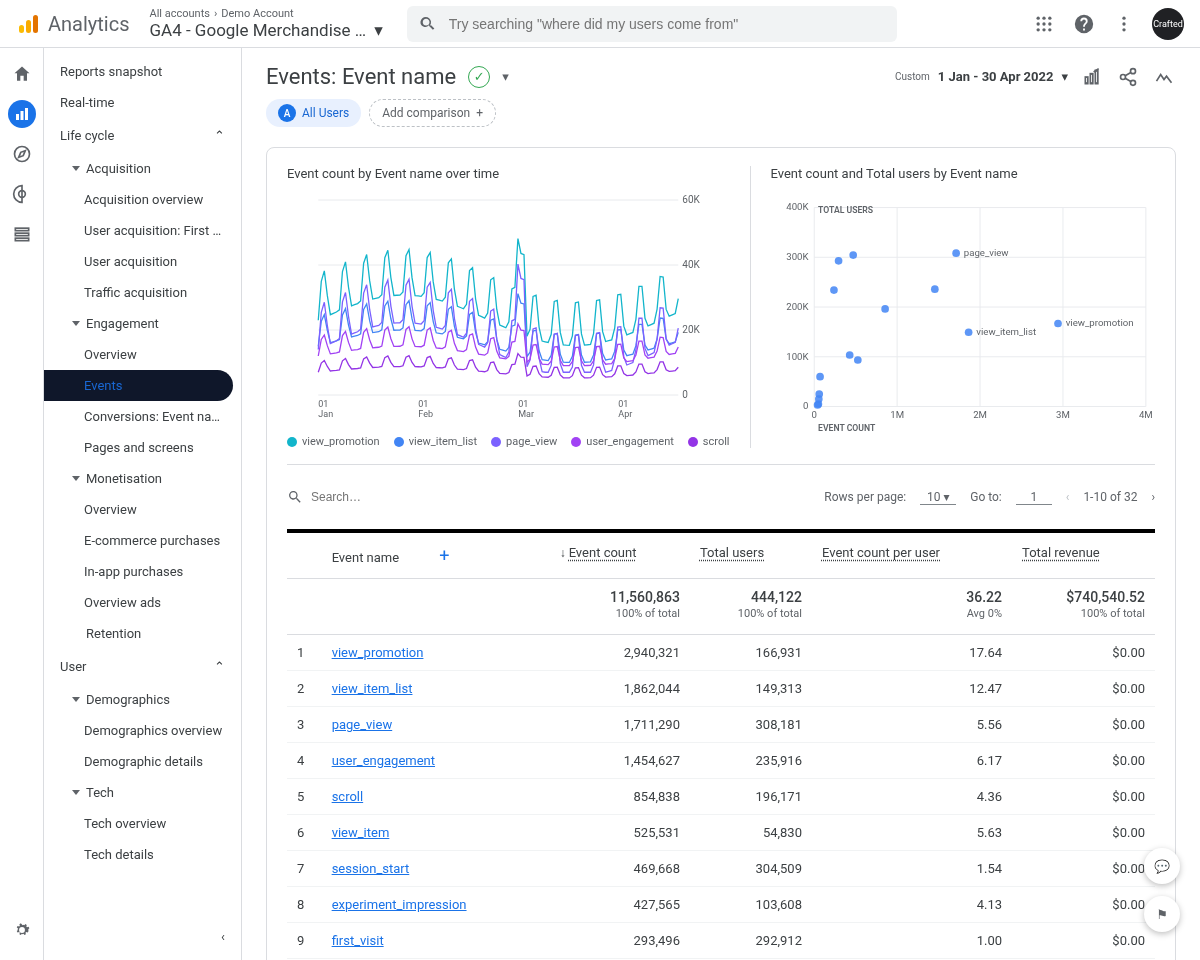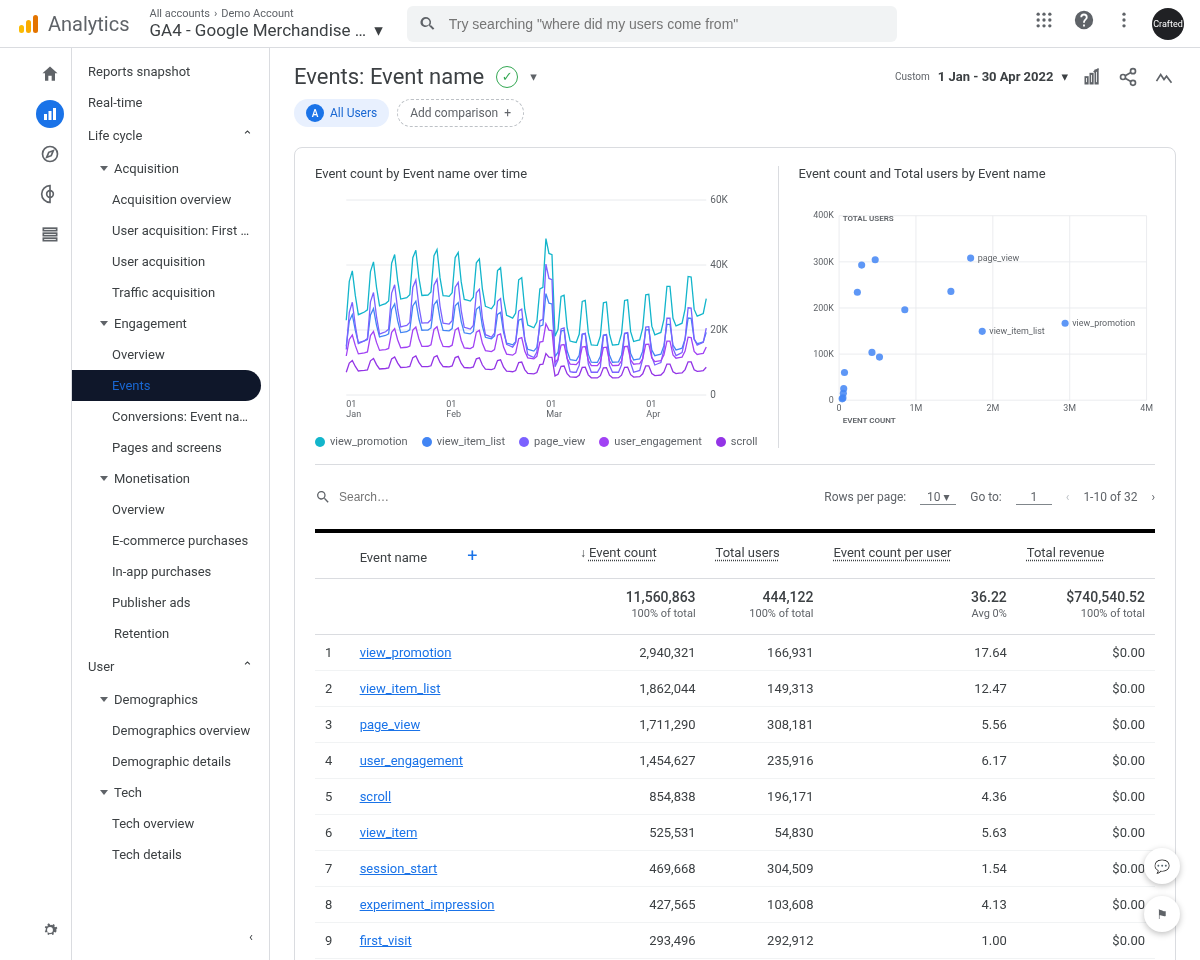--- a/index.html
+++ b/index.html
@@ -6,24 +6,24 @@
 body { font-family: Roboto, Arial, sans-serif; font-size: 13px; color: #3c4043; background: #fff; overflow: hidden; }
 .header { display: flex; align-items: center; height: 48px; border-bottom: 1px solid #dadce0; padding: 0 16px; gap: 12px; }
 .logo-area { display: flex; align-items: center; gap: 8px; }
 .logo-ga { width: 24px; height: 24px; }
 .logo-txt { color: #5f6368; font-size: 20px; }
 .prop-sel { display: flex; flex-direction: column; cursor: pointer; margin-left: 8px; }
 .prop-crumb { font-size: 11px; color: #5f6368; display: flex; align-items: center; gap: 4px; }
 .prop-main { font-size: 17px; color: #3c4043; display: flex; align-items: center; gap: 8px; }
 .search-bar { flex: 0 0 490px; height: 36px; background: #f1f3f4; border-radius: 6px; display: flex; align-items: center; padding: 0 12px; margin-left: 12px; color: #5f6368; gap: 12px; }
 .search-bar input { border: none; background: transparent; flex: 1; font-size: 14px; color: #3c4043; outline: none; }
-.hdr-right { margin-left: auto; display: flex; align-items: flex-start; gap: 16px; }
+.hdr-right { margin-left: auto; display: flex; align-items: center; gap: 16px; }
 .icon-btn { width: 24px; height: 24px; display: flex; align-items: center; justify-content: center; cursor: pointer; color: #5f6368; }
 .avatar { width: 32px; height: 32px; border-radius: 50%; background: #202124; display: flex; align-items: center; justify-content: center; color: #fff; font-size: 9px; }
-.body { display: flex; height: calc(100vh - 48px); margin-left: 28px; }
+.body { display: flex; height: calc(100vh - 48px); }
 .rail { width: 44px; border-right: 1px solid #dadce0; display: flex; flex-direction: column; align-items: center; padding-top: 12px; gap: 12px; position: relative; }
 .rail-item { width: 28px; height: 28px; display: flex; align-items: center; justify-content: center; border-radius: 50%; cursor: pointer; color: #5f6368; }
 .rail-item.active { background: #1a73e8; color: #fff; }
 .rail-bottom { position: absolute; bottom: 16px; }
 .sidebar { width: 198px; border-right: 1px solid #dadce0; overflow-y: auto; padding: 8px 0; font-size: 13px; position: relative; }
 .sb-item { padding: 8px 16px; color: #3c4043; cursor: pointer; }
 .sb-sect { padding: 10px 16px; display: flex; align-items: center; justify-content: space-between; cursor: pointer; gap: 36px; }
 .sb-sub { padding: 8px 16px 8px 28px; display: flex; align-items: center; gap: 6px; cursor: pointer; }
 .sb-sub2 { padding: 8px 16px 8px 40px; cursor: pointer; white-space: nowrap; overflow: hidden; text-overflow: ellipsis; }
 .sb-sub2.active { background: #0f172a; color: #1967d2; border-radius: 0 18px 18px 0; margin-right: 8px; }
@@ -192,21 +192,21 @@
     <div class="sb-sub2 active">Events</div>
     <div class="sb-sub2">Conversions: Event name</div>
     <div class="sb-sub2">Pages and screens</div>
     <div class="sb-sub">
         <span class="tri"></span>
         <span>Monetisation</span>
       </div>
     <div class="sb-sub2">Overview</div>
     <div class="sb-sub2">E-commerce purchases</div>
     <div class="sb-sub2">In-app purchases</div>
-    <div class="sb-sub2">Publisher ads</div>
+    <div class="sb-sub2">Overview ads</div>
     <div class="sb-sub">
         <span style="width:8px"></span>
         <span>Retention</span>
       </div>
     <div class="sb-sect">
         <span>User</span>
         <span>⌃</span>
       </div>
     <div class="sb-sub">
         <span class="tri"></span>

